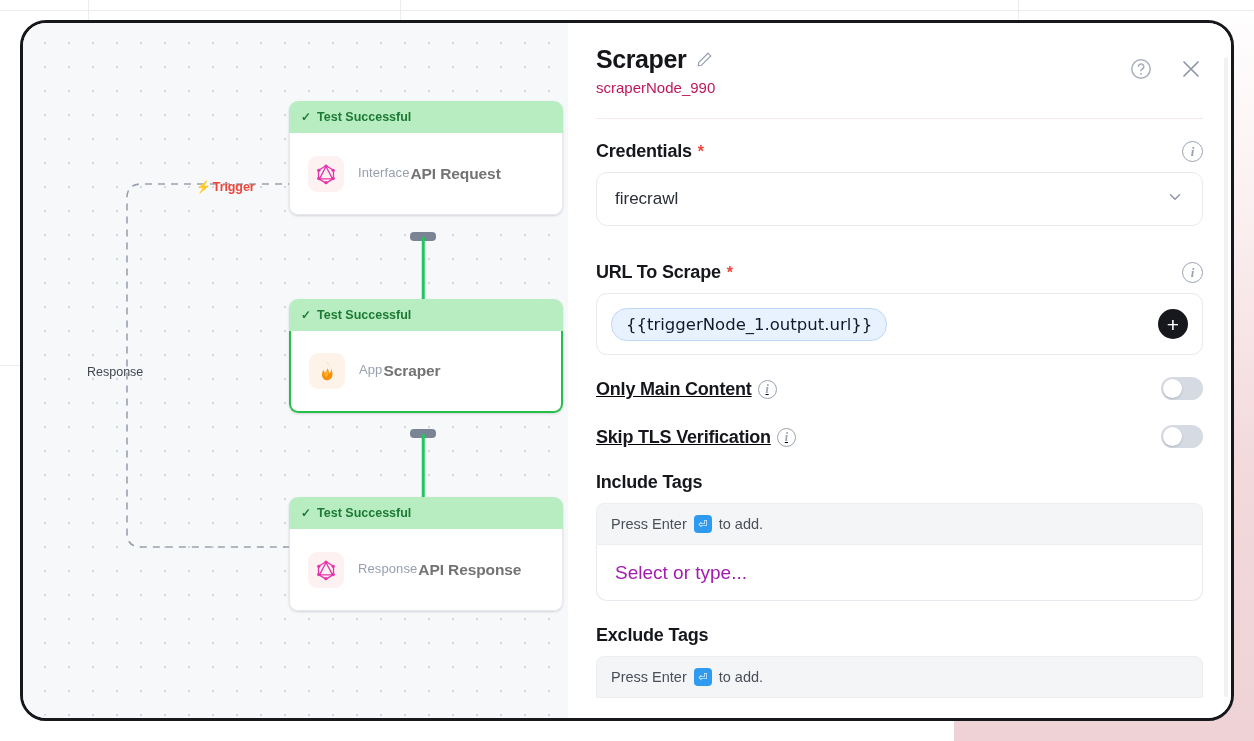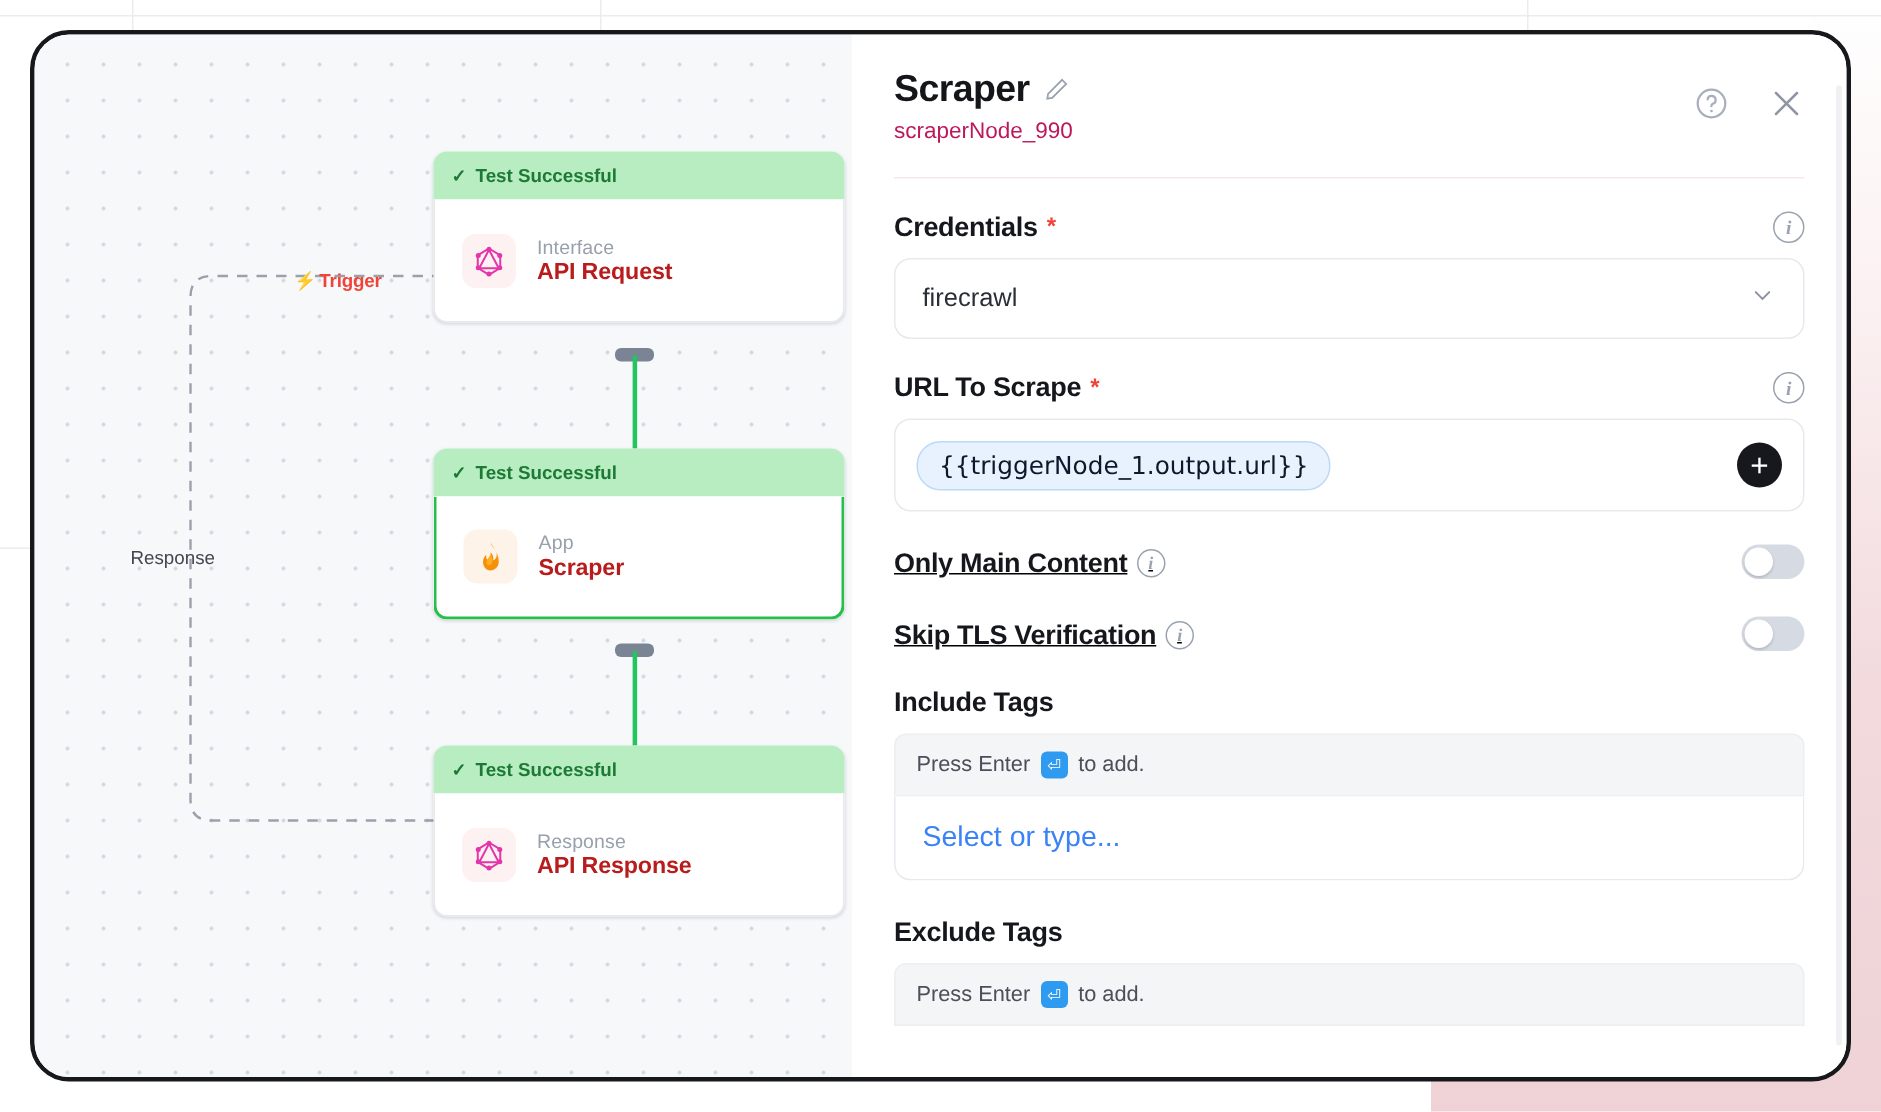--- a/index.html
+++ b/index.html
@@ -76,23 +76,23 @@
   .node.selected .node-body { border: 2px solid #24c04a; border-top: none; }
   .node.selected .node-status { background: #b8edc2; }
 
   .node-icon {
     width: 36px; height: 36px; border-radius: 9px;
     display: flex; align-items: center; justify-content: center;
     flex: 0 0 36px;
   }
   .node-icon.graphql { background: #fdf2f1; }
   .node-icon.flame   { background: #fdf3e8; }
-  .node-text { display: flex; flex-direction: column; gap: 1px; }
+  .node-text { display: flex; gap: 1px; }
   .node-kind { font-size: 13px; color: #98a0ad; font-weight: 400; letter-spacing: .1px; }
-  .node-title { font-size: 15.5px; color: #b91c1c; font-weight: 700; letter-spacing: -0.1px; }
+  .node-title { font-size: 15.5px; color: #737373; font-weight: 700; letter-spacing: -0.1px; }
 
   .handle {
     position: absolute; width: 26px; height: 9px; border-radius: 4px;
     background: #7b8494; left: 50%; transform: translateX(-50%);
   }
   .conn {
     position: absolute; left: 50%; transform: translateX(-50%);
     width: 2.5px; background: #22c55e;
   }
 
@@ -190,21 +190,21 @@
   }
   .enter-key {
     background: #2f9bf0; color: #fff; border-radius: 4px;
     width: 18px; height: 18px; font-size: 11px;
     display: inline-flex; align-items: center; justify-content: center;
   }
   .tag-input {
     height: 56px; border: 1px solid #e7e9ee; border-top: none;
     border-radius: 0 0 11px 11px; background: #fff;
     display: flex; align-items: center; padding: 0 18px;
-    font-size: 19px; color: #3b82f6; cursor: text;
+    font-size: 19px; color: #a21caf; cursor: text;
   }
   .section-label {
     font-size: 18px; font-weight: 700; color: #15171c;
     letter-spacing: -0.2px; margin-top: 24px;
   }
 
   .panel-scrollbar {
     position: absolute; right: 3px; top: 34px;
     width: 4px; height: 640px; border-radius: 3px; background: #f0f1f4;
   }
@@ -367,21 +367,21 @@
         </div>
         <div class="select-box">
           <span>firecrawl</span>
           <span class="chev">
             <svg width="18" height="18" viewBox="0 0 20 20" fill="none" stroke="#8b93a3" stroke-width="1.5" stroke-linecap="round">
               <path d="M5 7.5 L10 12.5 L15 7.5"></path>
             </svg>
           </span>
         </div>
 
-        <div class="field-label-row" style="margin-top:22px;">
+        <div class="field-label-row" style="margin-top:36px;">
           <span class="field-label">
             <span>URL To Scrape</span>
             <span class="req">*</span>
           </span>
           <span class="info-circle big">i</span>
         </div>
         <div class="token-box">
           <span class="token">{{triggerNode_1.output.url}}</span>
           <span class="add-btn">+</span>
         </div>

